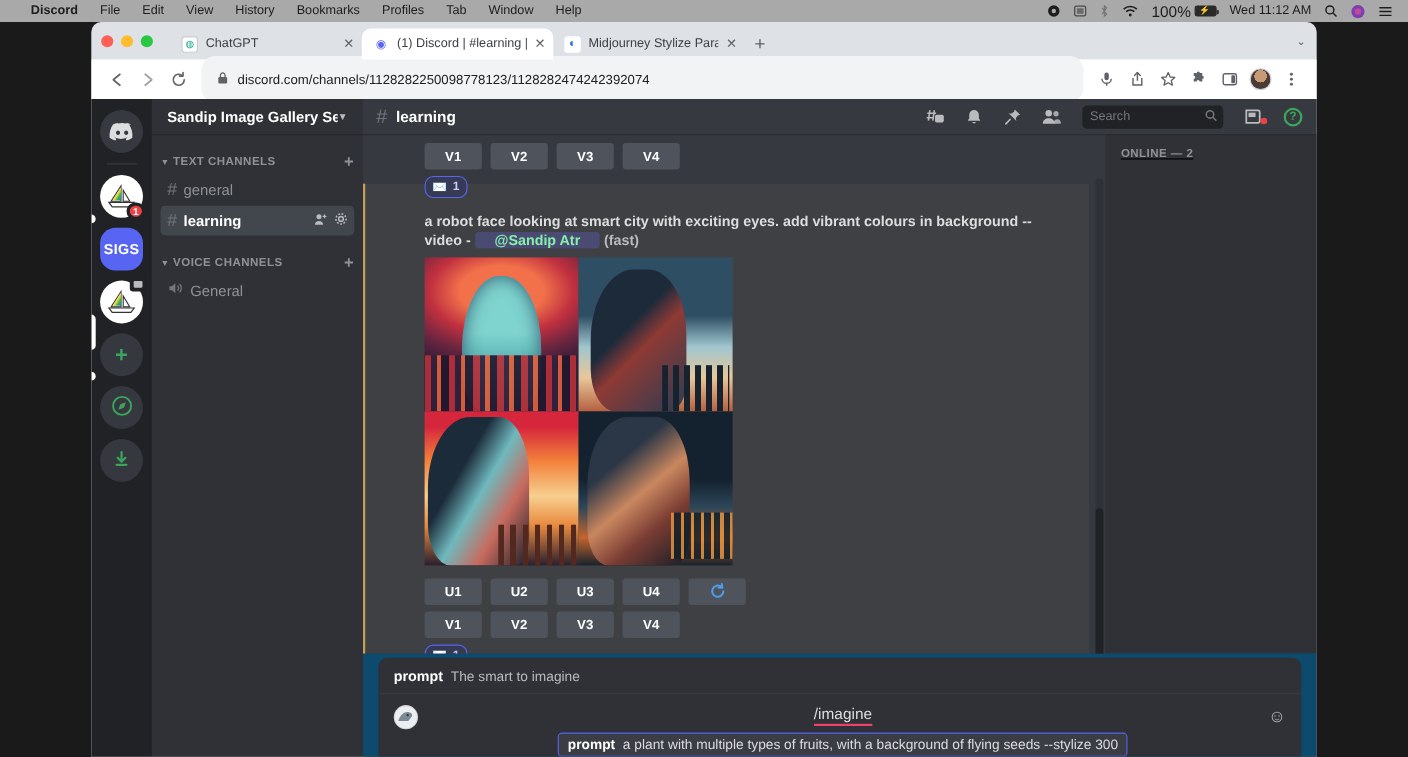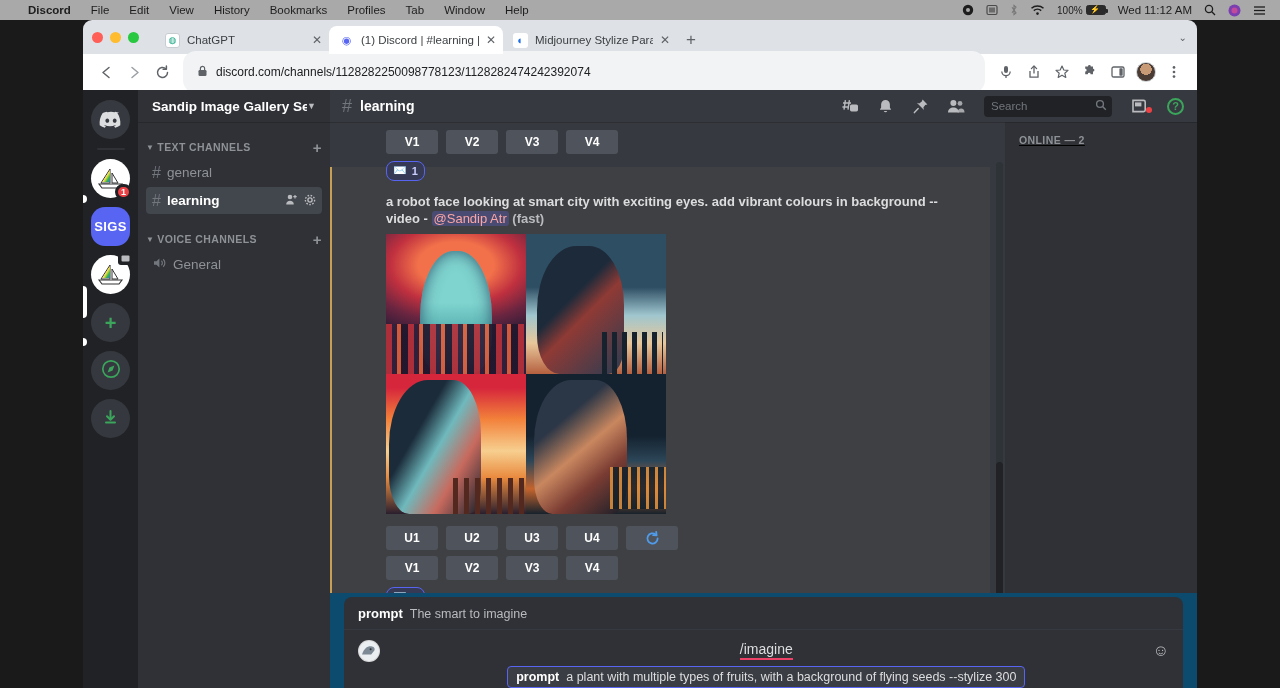--- a/index.html
+++ b/index.html
@@ -197,21 +197,21 @@
     display: inline-flex; align-items: center; gap: 5px;
     height: 20px; padding: 0 6px; border-radius: 8px;
     background: #373a54; border: 1px solid #5865f2;
     font-size: 11px; font-weight: bold; color: #c9cdfb; margin-bottom: 12px;
   }
   .reaction .env { font-size: 11px; }
   .prompt-line {
     font-size: 13px; font-weight: bold; color: #dcddde;
     line-height: 1.38; margin-bottom: 6px; max-width: 560px;
   }
-  .mention { color: #fca5a5; background: #4a4b72; border-radius: 3px; padding: 0 2px; font-weight: normal; }
+  .mention { color: #86efac; background: #4a4b72; border-radius: 3px; padding: 0 18px; font-weight: bold; }
   .fastnote { color: #b9bbbe; font-weight: bold; }
   .grid { width: 280px; height: 280px; display: grid; grid-template-columns: 1fr 1fr; grid-template-rows: 1fr 1fr; margin-bottom: 12px; }
   .q { position: relative; overflow: hidden; }
   .q1 { background:
       radial-gradient(ellipse 90% 55% at 50% 22%, #f2714a 0 30%, #c0303f 52%, #6a2540 75%, #2a1b36 100%);
   }
   .q1:before { content:""; position:absolute; left:24%; top:12%; width:52%; height:88%;
     background: linear-gradient(#7fd4cf 0 42%, #4fa8a8 70%, #2d5f72 100%);
     border-radius: 46% 46% 30% 30%/54% 54% 30% 30%;
     box-shadow: inset 0 0 16px rgba(30,60,90,.8);}
@@ -319,21 +319,21 @@
       </svg>
   </span>
   <span class="ri">
     <svg width="15" height="12" viewBox="0 0 15 12">
       <path d="M1.5 4.2 A9 9 0 0 1 13.5 4.2" fill="none" stroke="#1d1d1d" stroke-width="1.5"></path>
       <path d="M3.8 6.6 A5.6 5.6 0 0 1 11.2 6.6" fill="none" stroke="#1d1d1d" stroke-width="1.5"></path>
       <circle cx="7.5" cy="9.6" r="1.3" fill="#1d1d1d"></circle>
     </svg>
   </span>
   <span class="ri" style="gap:3px">
-    <span style="font-size:10px">100%</span>
+    <span style="font-size:14px">100%</span>
     <span class="batt">
         <span class="bolt">⚡</span>
       </span>
   </span>
   <span class="ri" style="font-size:11.5px">Wed 11:12 AM</span>
   <span class="ri">
     <svg width="12" height="12" viewBox="0 0 12 12">
         <circle cx="5" cy="5" r="3.6" fill="none" stroke="#1d1d1d" stroke-width="1.3"></circle>
         <line x1="7.8" y1="7.8" x2="11" y2="11" stroke="#1d1d1d" stroke-width="1.3"></line>
       </svg>

